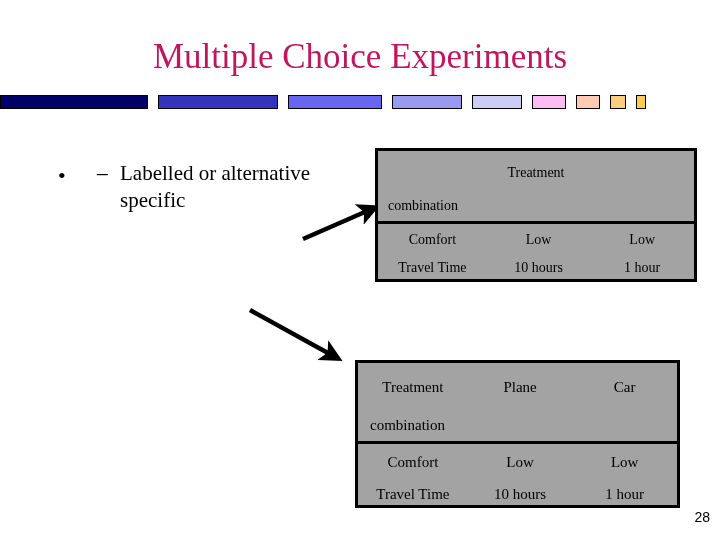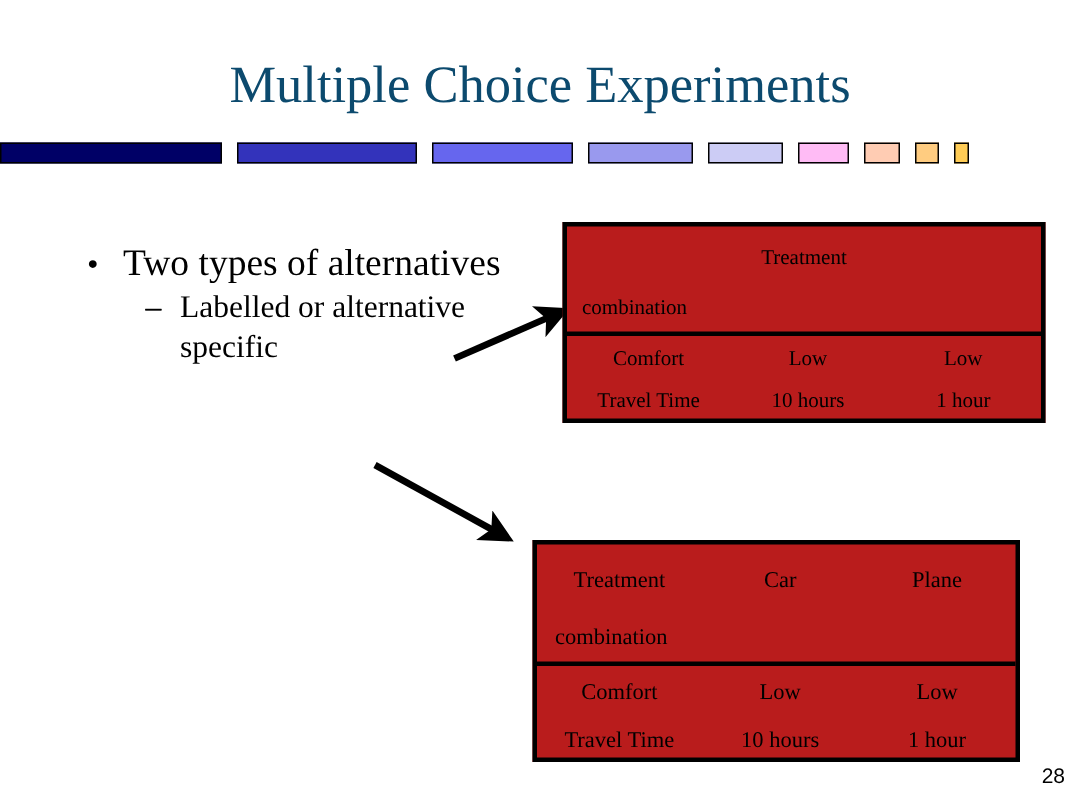--- a/index.html
+++ b/index.html
@@ -22,21 +22,21 @@
     position: absolute;
     left: 0;
     top: 36px;
     width: 720px;
     text-align: center;
     font-family: "Liberation Serif", "DejaVu Serif", serif;
     font-size: 35px;
     line-height: 42px;
     font-weight: normal;
     letter-spacing: 0px;
-    color: #0c4a6e;
+    color: #be185d;
     white-space: nowrap;
   }
 
   
   #color-bar {
     position: absolute;
     left: 0;
     top: 95px;
     width: 720px;
     height: 16px;
@@ -82,21 +82,21 @@
     left: 53px;
     top: 0;
     font-size: 21px;
     line-height: 27px;
   }
 
   
   .data-table {
     position: absolute;
     border: 3px solid #000000;
-    background: #b91c1c;
+    background: #a3a3a3;
     box-sizing: border-box;
   }
   .data-table .tbl-head {
     position: relative;
     box-sizing: border-box;
   }
   .data-table .divider {
     height: 3px;
     background: #000000;
     width: 100%;
@@ -187,21 +187,20 @@
       <div class="seg" style="left: 532px; width: 34px; background: rgb(255, 187, 245);"></div>
       <div class="seg" style="left: 576px; width: 24px; background: rgb(255, 204, 179);"></div>
       <div class="seg" style="left: 610px; width: 16px; background: rgb(255, 204, 128);"></div>
       <div class="seg" style="left: 636px; width: 10px; background: rgb(255, 204, 85);"></div>
     </div>
 
   <div id="body-text">
 
     <div class="bullet-l1">
       <span class="marker">•</span>
-      <span>Two types of alternatives</span>
     </div>
 
     <div class="bullet-l2">
       <span class="marker">–</span>
     </div>
 
     <div class="bullet-l2">
       <span class="marker">–</span>
       <span>Labelled or alternative specific</span>
     </div>
@@ -243,22 +242,22 @@
       <div class="tcell colA">Travel Time</div>
       <div class="tcell">10 hours</div>
       <div class="tcell">1 hour</div>
     </div>
   </div>
 
   <div class="data-table" id="table-2">
     <div class="tbl-head">
       <div class="trow">
         <div class="tcell colA">Treatment</div>
+        <div class="tcell">Plane</div>
         <div class="tcell">Car</div>
-        <div class="tcell">Plane</div>
       </div>
       <div class="wraprow">combination</div>
     </div>
     <div class="divider"></div>
     <div class="trow body-row-1">
       <div class="tcell colA">Comfort</div>
       <div class="tcell">Low</div>
       <div class="tcell">Low</div>
     </div>
     <div class="trow body-row-2">

